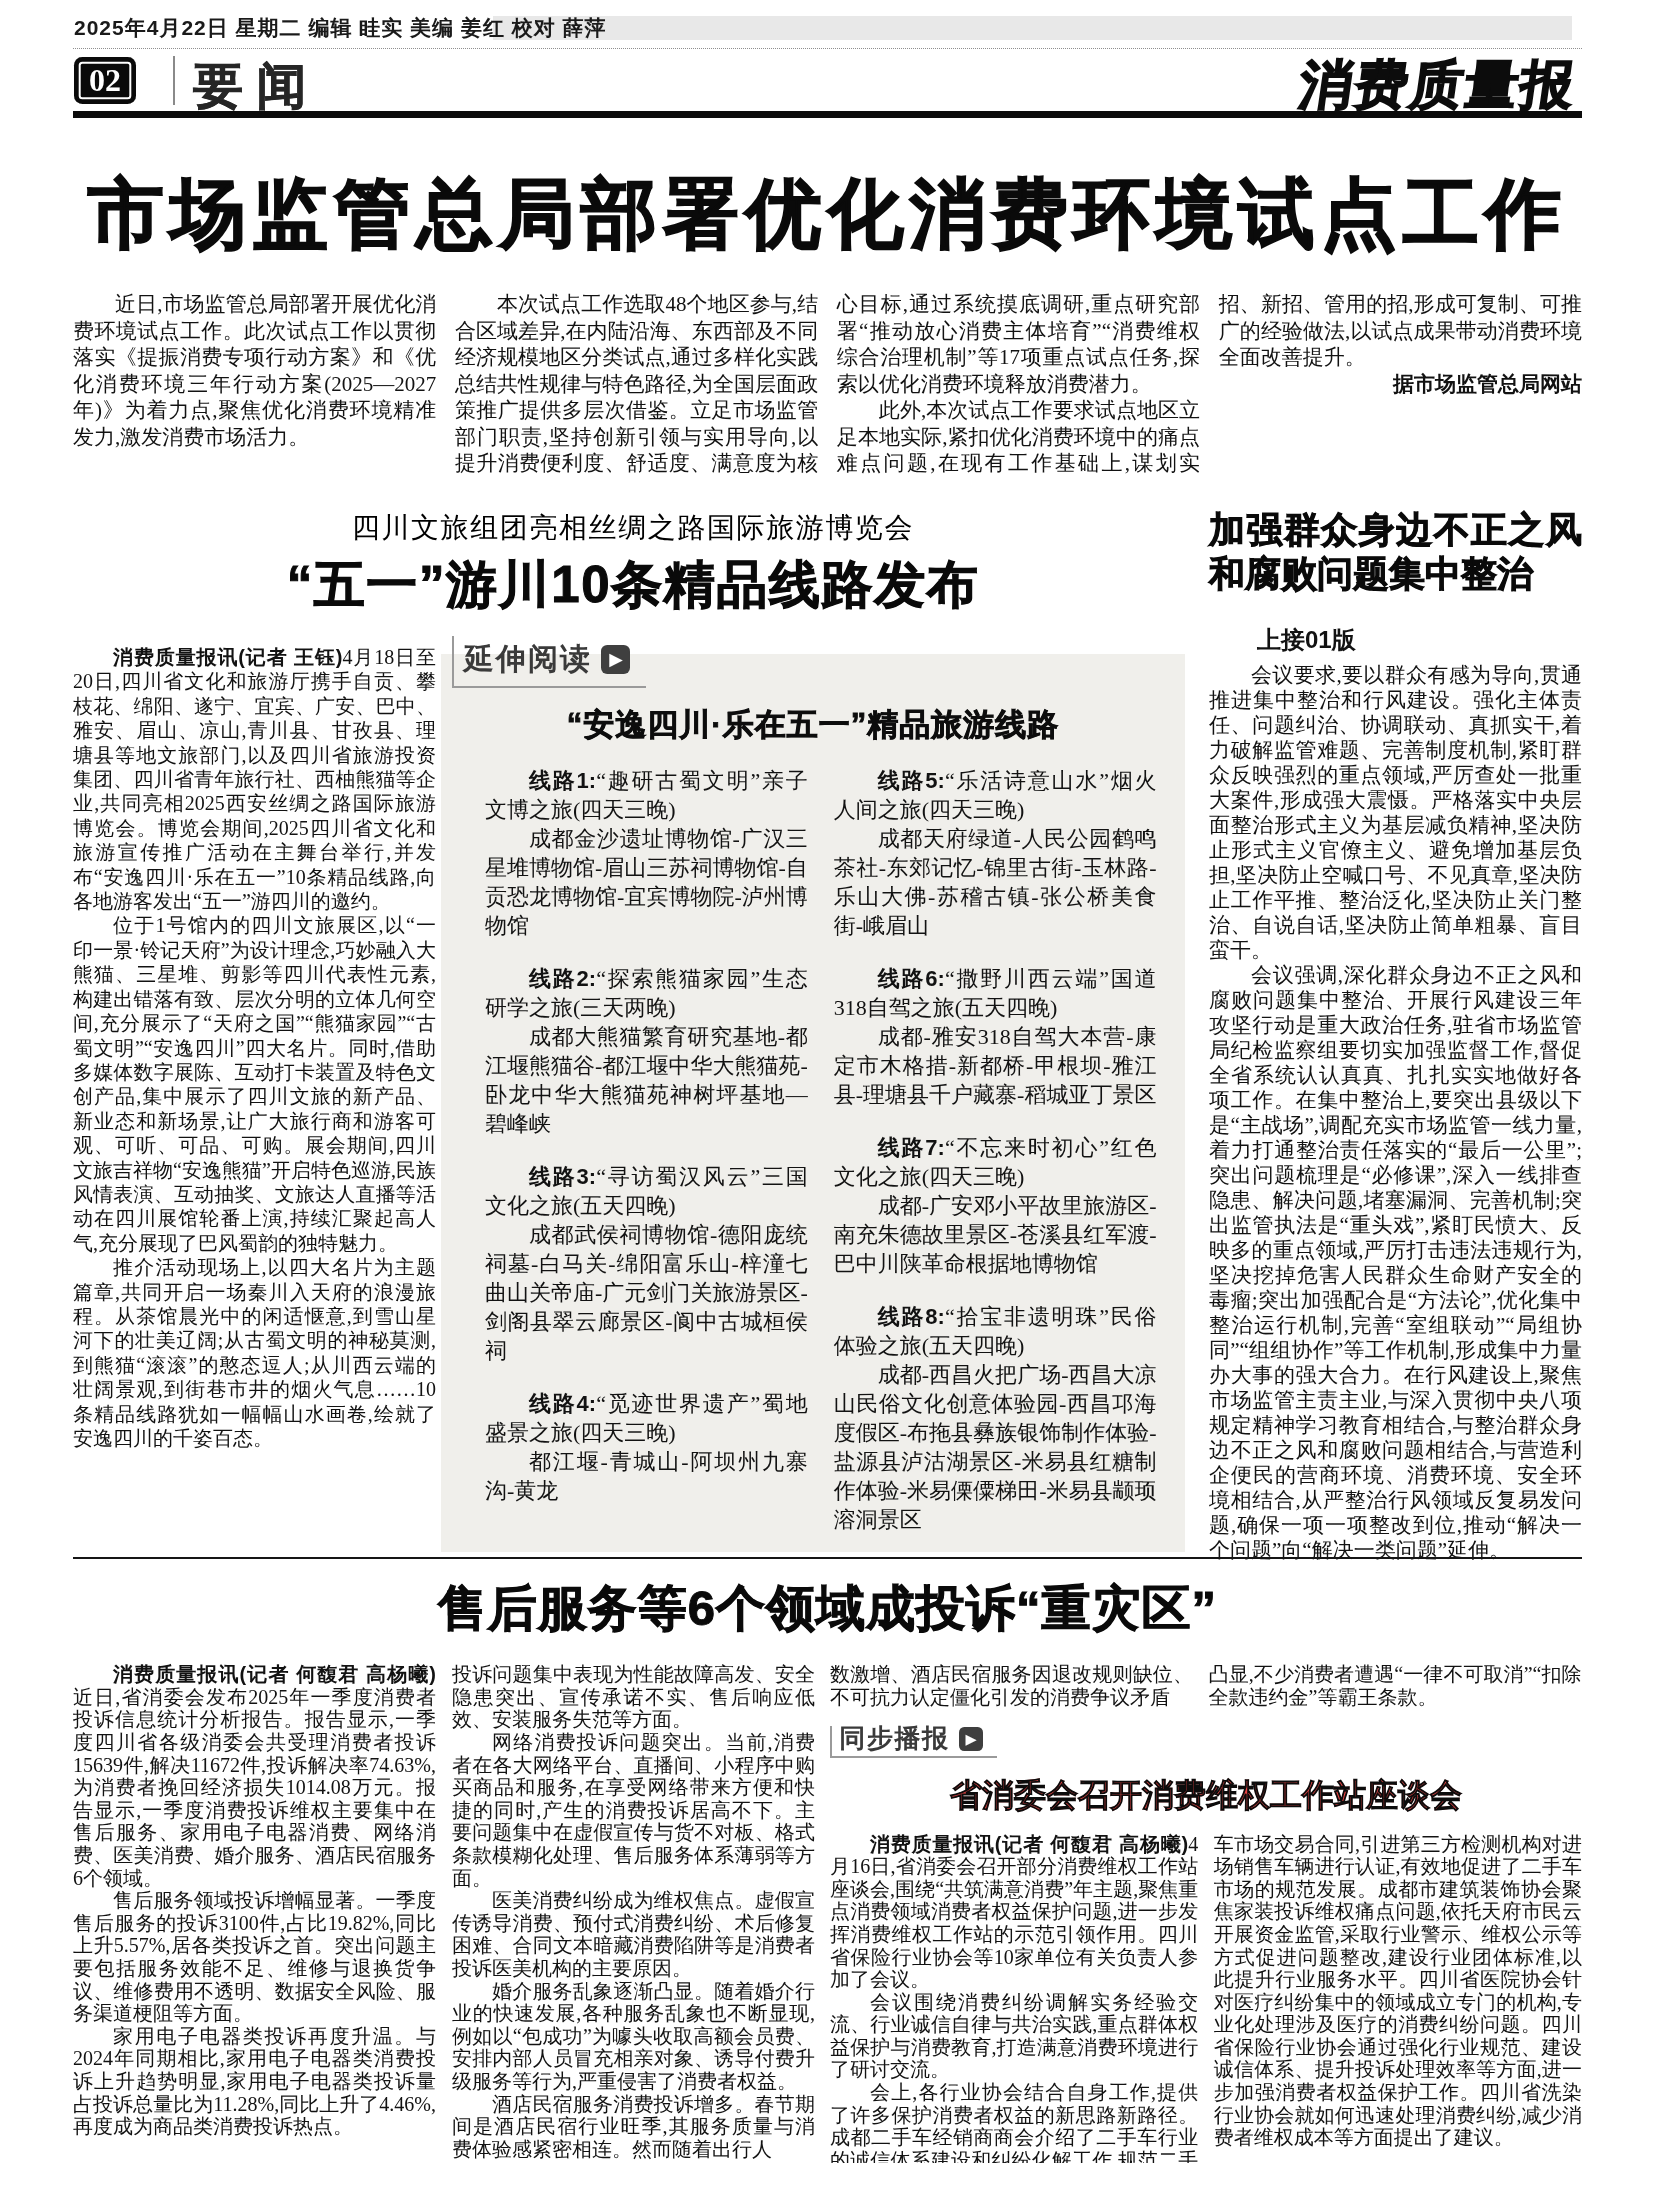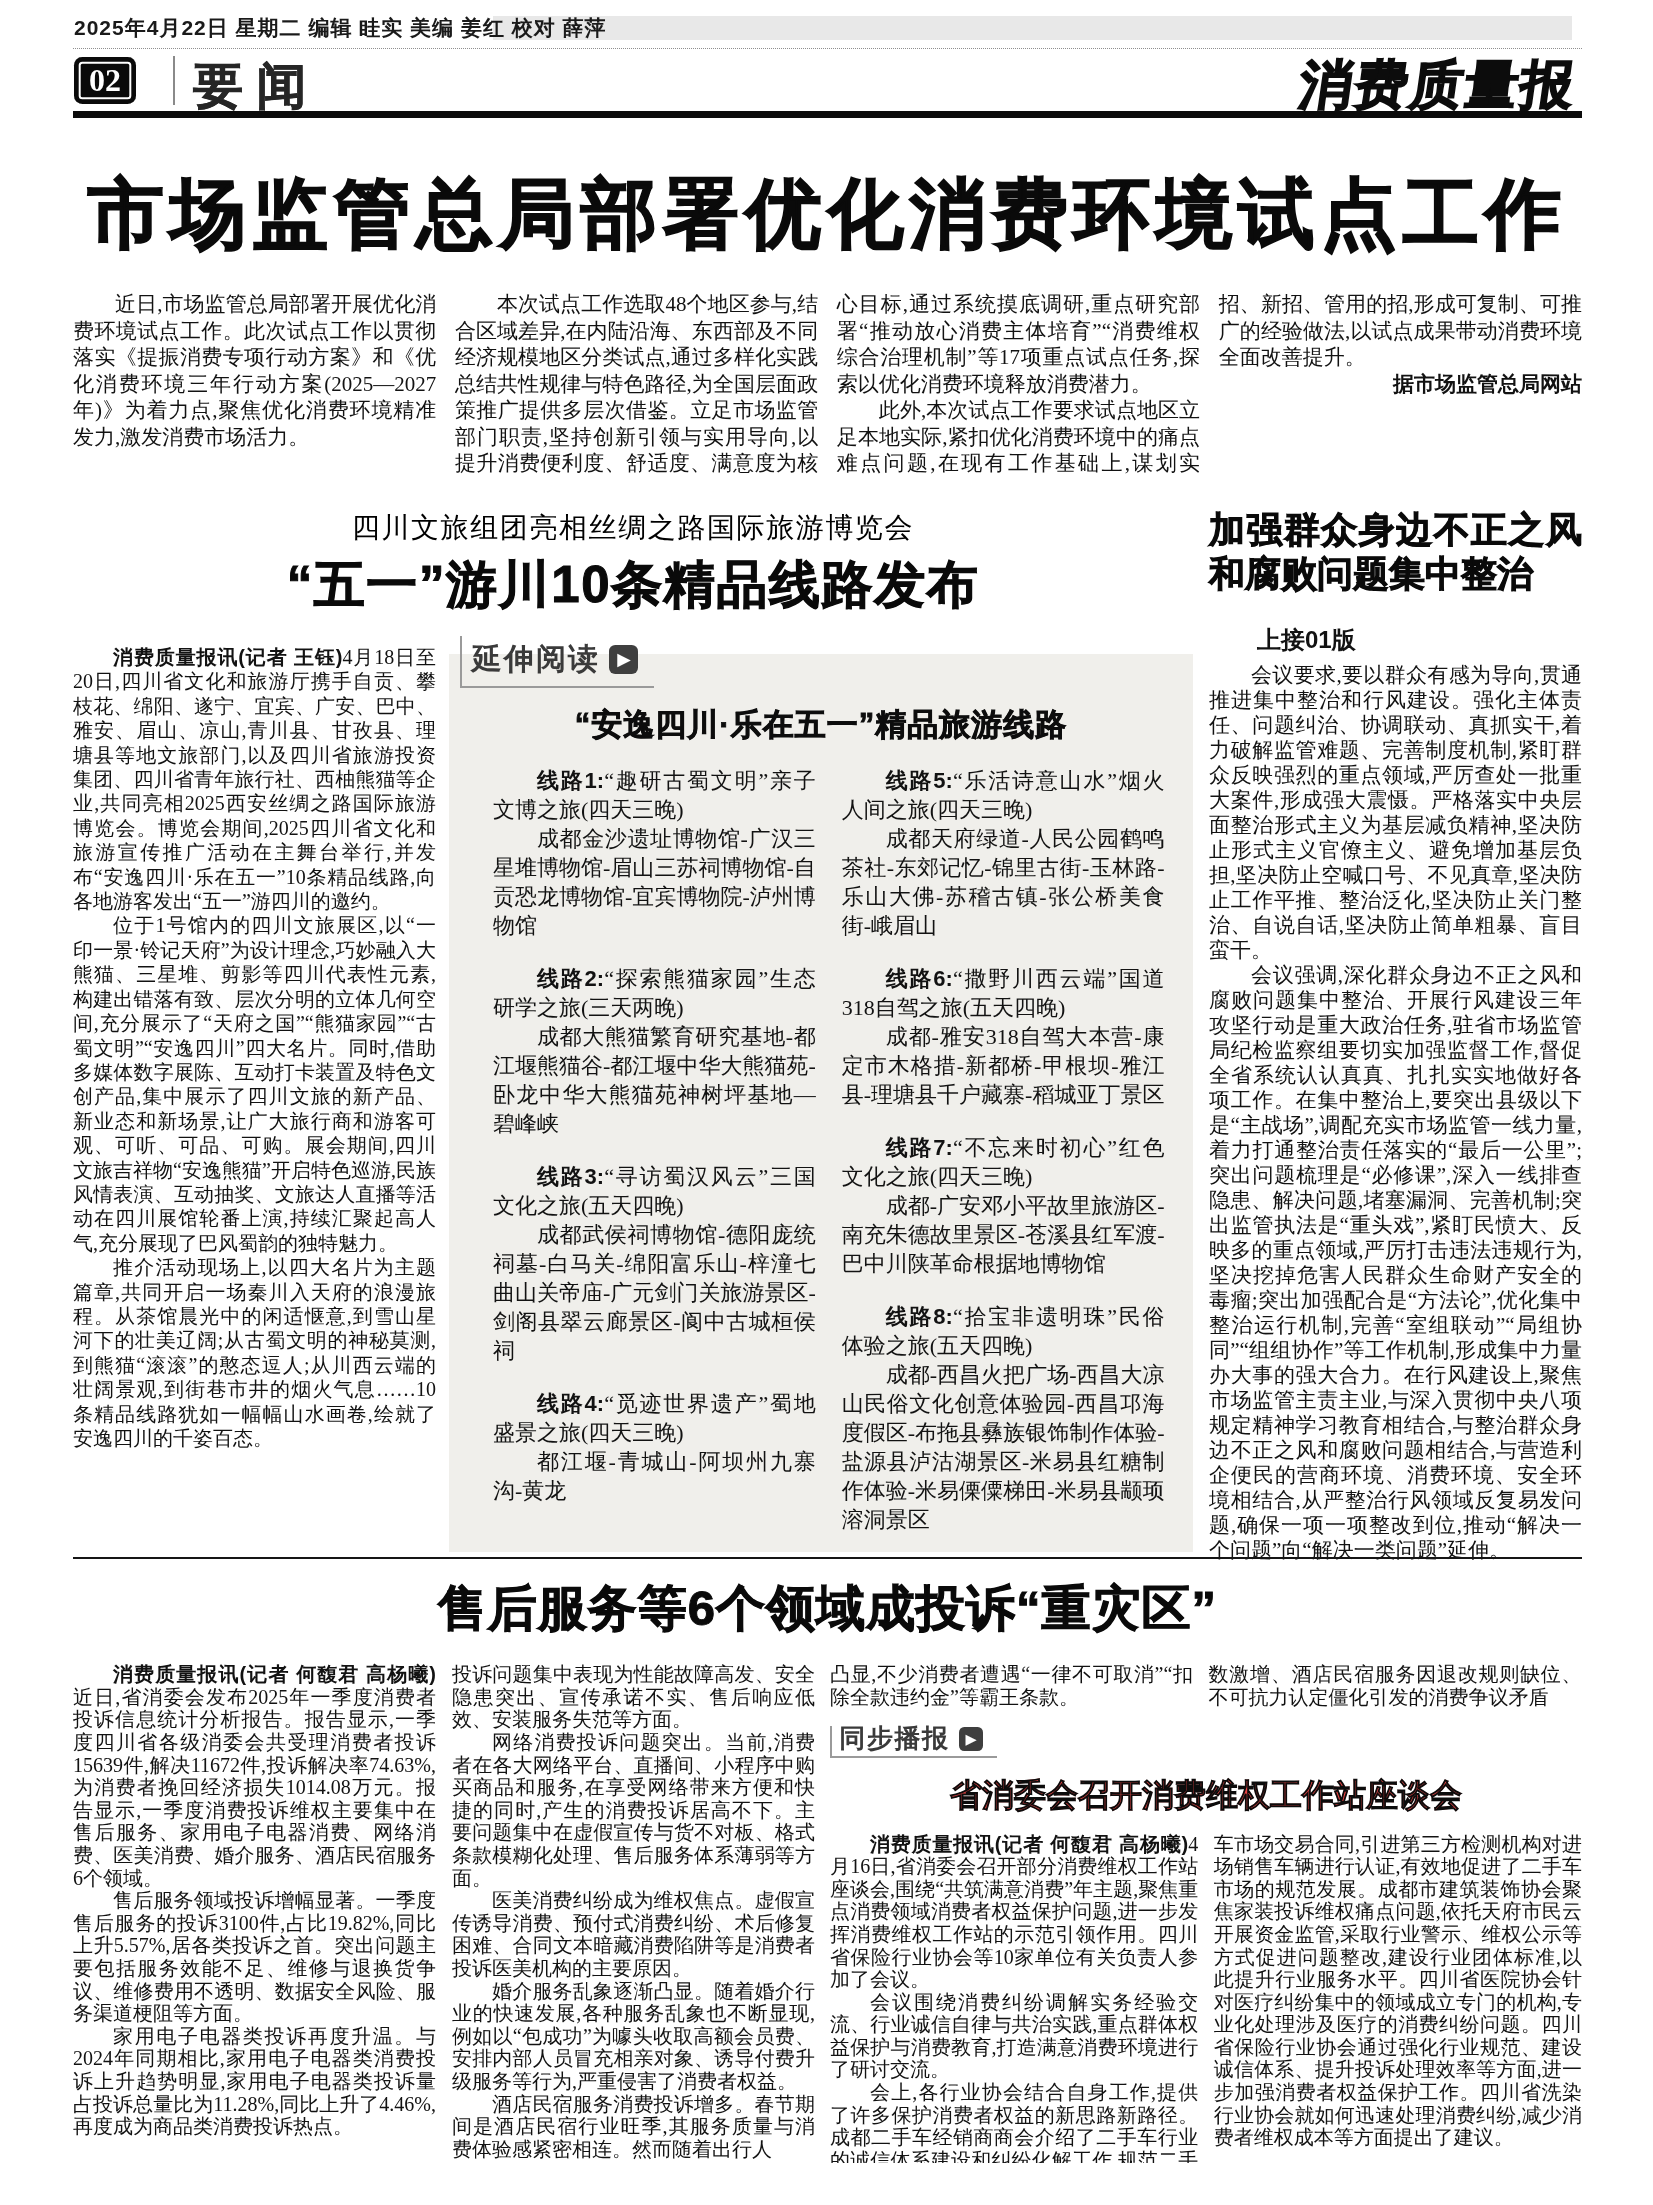--- a/index.html
+++ b/index.html
@@ -37,21 +37,21 @@
   .byline{margin:0;text-align:right;font-family:"Liberation Sans","DejaVu Sans",sans-serif;font-weight:700;font-size:21px;}
 
   
   .mid{position:absolute;left:73px;top:511px;width:1509px;height:1040px;}
   .mid-head{position:absolute;left:0;top:0;width:1120px;text-align:center;}
   .mid-kicker{margin:0;font-size:28px;line-height:34px;letter-spacing:1.6px;color:#000000;}
   .mid-h2{margin:11.4px 0 0;font-family:"Liberation Sans","DejaVu Sans",sans-serif;font-weight:900;
     font-size:51px;line-height:58px;color:#0a0a0a;-webkit-text-stroke:1px #0a0a0a;letter-spacing:1.6px;}
   .tourism-col{position:absolute;left:0;top:134px;width:363px;height:906px;overflow:hidden;
     font-size:20px;line-height:24.4px;text-align:justify;}
-  .reading-box{position:absolute;left:376px;top:143px;width:744px;height:898px;background:#f0efeb;}
+  .reading-box{position:absolute;left:368px;top:143px;width:744px;height:898px;background:#f0efeb;}
   .box-tag{position:absolute;left:11.4px;top:-17.6px;display:inline-flex;align-items:center;
     border-left:2.1px solid #9a9a9a;border-bottom:2.1px solid #9a9a9a;padding:2.1px 15.6px 6.2px 9.3px;}
   .box-tag .tag-text{font-weight:700;font-size:30px;color:#3a3a3a;letter-spacing:2.1px;}
   .play-icon{display:inline-block;width:29px;height:29px;margin-left:9.3px;background:#3f3f3f;border-radius:6.2px;
     color:#fff;font-size:17.6px;line-height:29px;text-align:center;font-family:"DejaVu Sans",sans-serif;}
   .box-title{margin:0;padding-top:50px;text-align:center;font-family:"Liberation Sans","DejaVu Sans",sans-serif;
     font-weight:900;font-size:31px;color:#0d0d0d;-webkit-text-stroke:0.8px #0d0d0d;letter-spacing:1px;}
   .routes{margin:20px 28.5px 0 44px;height:778px;column-count:2;column-gap:26px;column-fill:auto;
     font-size:22px;line-height:29px;text-align:justify;overflow:hidden;}
   .route{margin:0 0 24px;}
@@ -196,22 +196,22 @@
       <div class="b-col2">
           <p class="body-p cont">投诉问题集中表现为性能故障高发、安全隐患突出、宣传承诺不实、售后响应低效、安装服务失范等方面。</p>
           <p class="body-p">网络消费投诉问题突出。当前,消费者在各大网络平台、直播间、小程序中购买商品和服务,在享受网络带来方便和快捷的同时,产生的消费投诉居高不下。主要问题集中在虚假宣传与货不对板、格式条款模糊化处理、售后服务体系薄弱等方面。</p>
           <p class="body-p">医美消费纠纷成为维权焦点。虚假宣传诱导消费、预付式消费纠纷、术后修复困难、合同文本暗藏消费陷阱等是消费者投诉医美机构的主要原因。</p>
           <p class="body-p">婚介服务乱象逐渐凸显。随着婚介行业的快速发展,各种服务乱象也不断显现,例如以“包成功”为噱头收取高额会员费、安排内部人员冒充相亲对象、诱导付费升级服务等行为,严重侵害了消费者权益。</p>
           <p class="body-p">酒店民宿服务消费投诉增多。春节期间是酒店民宿行业旺季,其服务质量与消费体验感紧密相连。然而随着出行人</p>
         </div>
 
       <div class="b-right">
         <div class="cont-row">
+          <p>数激增、酒店民宿服务因退改规则缺位、不可抗力认定僵化引发的消费争议矛盾</p>
           <p>凸显,不少消费者遭遇“一律不可取消”“扣除全款违约金”等霸王条款。</p>
-          <p>数激增、酒店民宿服务因退改规则缺位、不可抗力认定僵化引发的消费争议矛盾</p>
         </div>
         <div class="sync-tag">
           <span class="tag-text">同步播报</span>
           <span class="play-icon">▶</span>
         </div>
         <h3 class="sub-h3">省消委会召开消费维权工作站座谈会</h3>
         <div class="sub-flow">
             <p class="body-p"><b class="lead">消费质量报讯(记者 何馥君 高杨曦)</b>4月16日,省消委会召开部分消费维权工作站座谈会,围绕“共筑满意消费”年主题,聚焦重点消费领域消费者权益保护问题,进一步发挥消费维权工作站的示范引领作用。四川省保险行业协会等10家单位有关负责人参加了会议。</p>
             <p class="body-p">会议围绕消费纠纷调解实务经验交流、行业诚信自律与共治实践,重点群体权益保护与消费教育,打造满意消费环境进行了研讨交流。</p>
             <p class="body-p">会上,各行业协会结合自身工作,提供了许多保护消费者权益的新思路新路径。成都二手车经销商商会介绍了二手车行业的诚信体系建设和纠纷化解工作,规范二手车市场交易合同,引进第三方检测机构对进场销售车辆进行认证,有效地促进了二手车市场的规范发展。成都市建筑装饰协会聚焦家装投诉维权痛点问题,依托天府市民云开展资金监管,采取行业警示、维权公示等方式促进问题整改,建设行业团体标准,以此提升行业服务水平。四川省医院协会针对医疗纠纷集中的领域成立专门的机构,专业化处理涉及医疗的消费纠纷问题。四川省保险行业协会通过强化行业规范、建设诚信体系、提升投诉处理效率等方面,进一步加强消费者权益保护工作。四川省洗染行业协会就如何迅速处理消费纠纷,减少消费者维权成本等方面提出了建议。</p>

